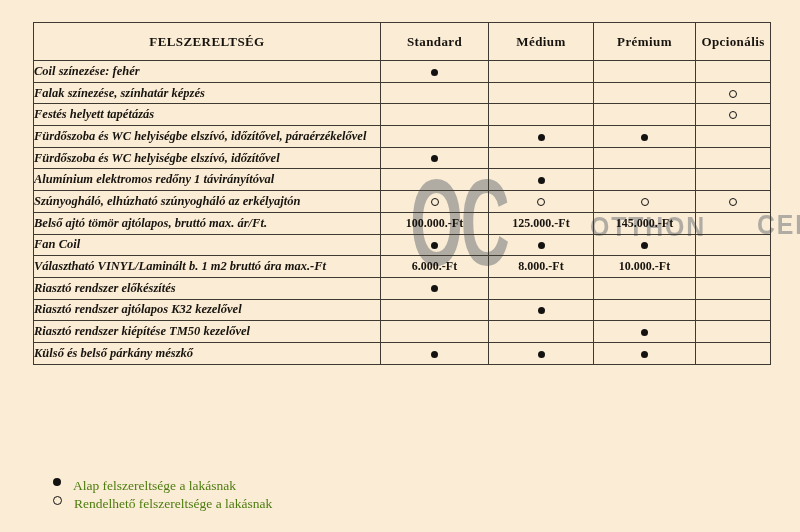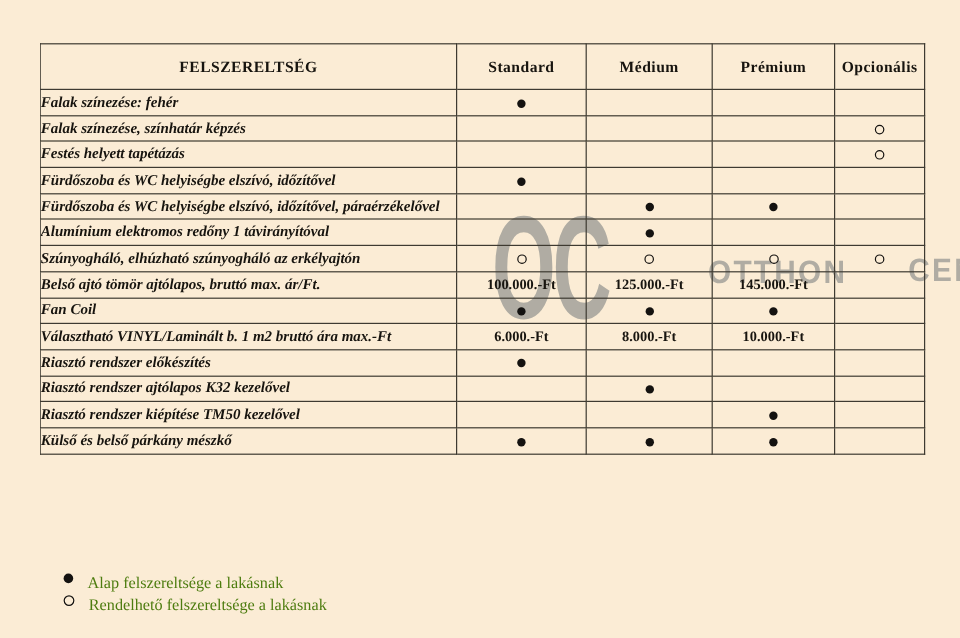--- a/index.html
+++ b/index.html
@@ -41,21 +41,21 @@
     letter-spacing: 2px;
     transform: scaleX(0.92);
     transform-origin: center;
     display: block;
   }
   .wm-line1 { margin-top: 7px; }
   .wm-line2 { margin-top: 3px; }
 
   
   table.features {
-    position: absolute; left: 33px; top: 36px;
+    position: absolute; left: 33px; top: 22px;
     width: 737px;
     border-collapse: collapse;
     table-layout: fixed;
     z-index: 1;
     background: transparent;
     border-radius: 19px;
   }
   table.features th, table.features td {
     border: 1px solid #3e3a31;
     padding: 0;
@@ -138,52 +138,52 @@
       <tr>
         <th>FELSZERELTSÉG</th>
         <th>Standard</th>
         <th>Médium</th>
         <th>Prémium</th>
         <th>Opcionális</th>
       </tr>
     </thead>
     <tbody>
         <tr>
-          <td class="label-cell">Falak színezése: fehér</td>
+          <td class="label-cell">Coil színezése: fehér</td>
           <td class="value-cell"><span class="dot"></span></td>
           <td class="value-cell"></td>
           <td class="value-cell"></td>
           <td class="value-cell"></td>
         </tr>
         <tr>
           <td class="label-cell">Falak színezése, színhatár képzés</td>
           <td class="value-cell"></td>
           <td class="value-cell"></td>
           <td class="value-cell"></td>
           <td class="value-cell"><span class="dot open"></span></td>
         </tr>
         <tr>
           <td class="label-cell">Festés helyett tapétázás</td>
           <td class="value-cell"></td>
           <td class="value-cell"></td>
           <td class="value-cell"></td>
           <td class="value-cell"><span class="dot open"></span></td>
         </tr>
         <tr>
+          <td class="label-cell">Fürdőszoba és WC helyiségbe elszívó, időzítővel, páraérzékelővel</td>
+          <td class="value-cell"></td>
+          <td class="value-cell"><span class="dot"></span></td>
+          <td class="value-cell"><span class="dot"></span></td>
+          <td class="value-cell"></td>
+        </tr>
+        <tr>
           <td class="label-cell">Fürdőszoba és WC helyiségbe elszívó, időzítővel</td>
           <td class="value-cell"><span class="dot"></span></td>
           <td class="value-cell"></td>
           <td class="value-cell"></td>
-          <td class="value-cell"></td>
-        </tr>
-        <tr>
-          <td class="label-cell">Fürdőszoba és WC helyiségbe elszívó, időzítővel, páraérzékelővel</td>
-          <td class="value-cell"></td>
-          <td class="value-cell"><span class="dot"></span></td>
-          <td class="value-cell"><span class="dot"></span></td>
           <td class="value-cell"></td>
         </tr>
         <tr>
           <td class="label-cell">Alumínium elektromos redőny 1 távirányítóval</td>
           <td class="value-cell"></td>
           <td class="value-cell"><span class="dot"></span></td>
           <td class="value-cell"></td>
           <td class="value-cell"></td>
         </tr>
         <tr>

